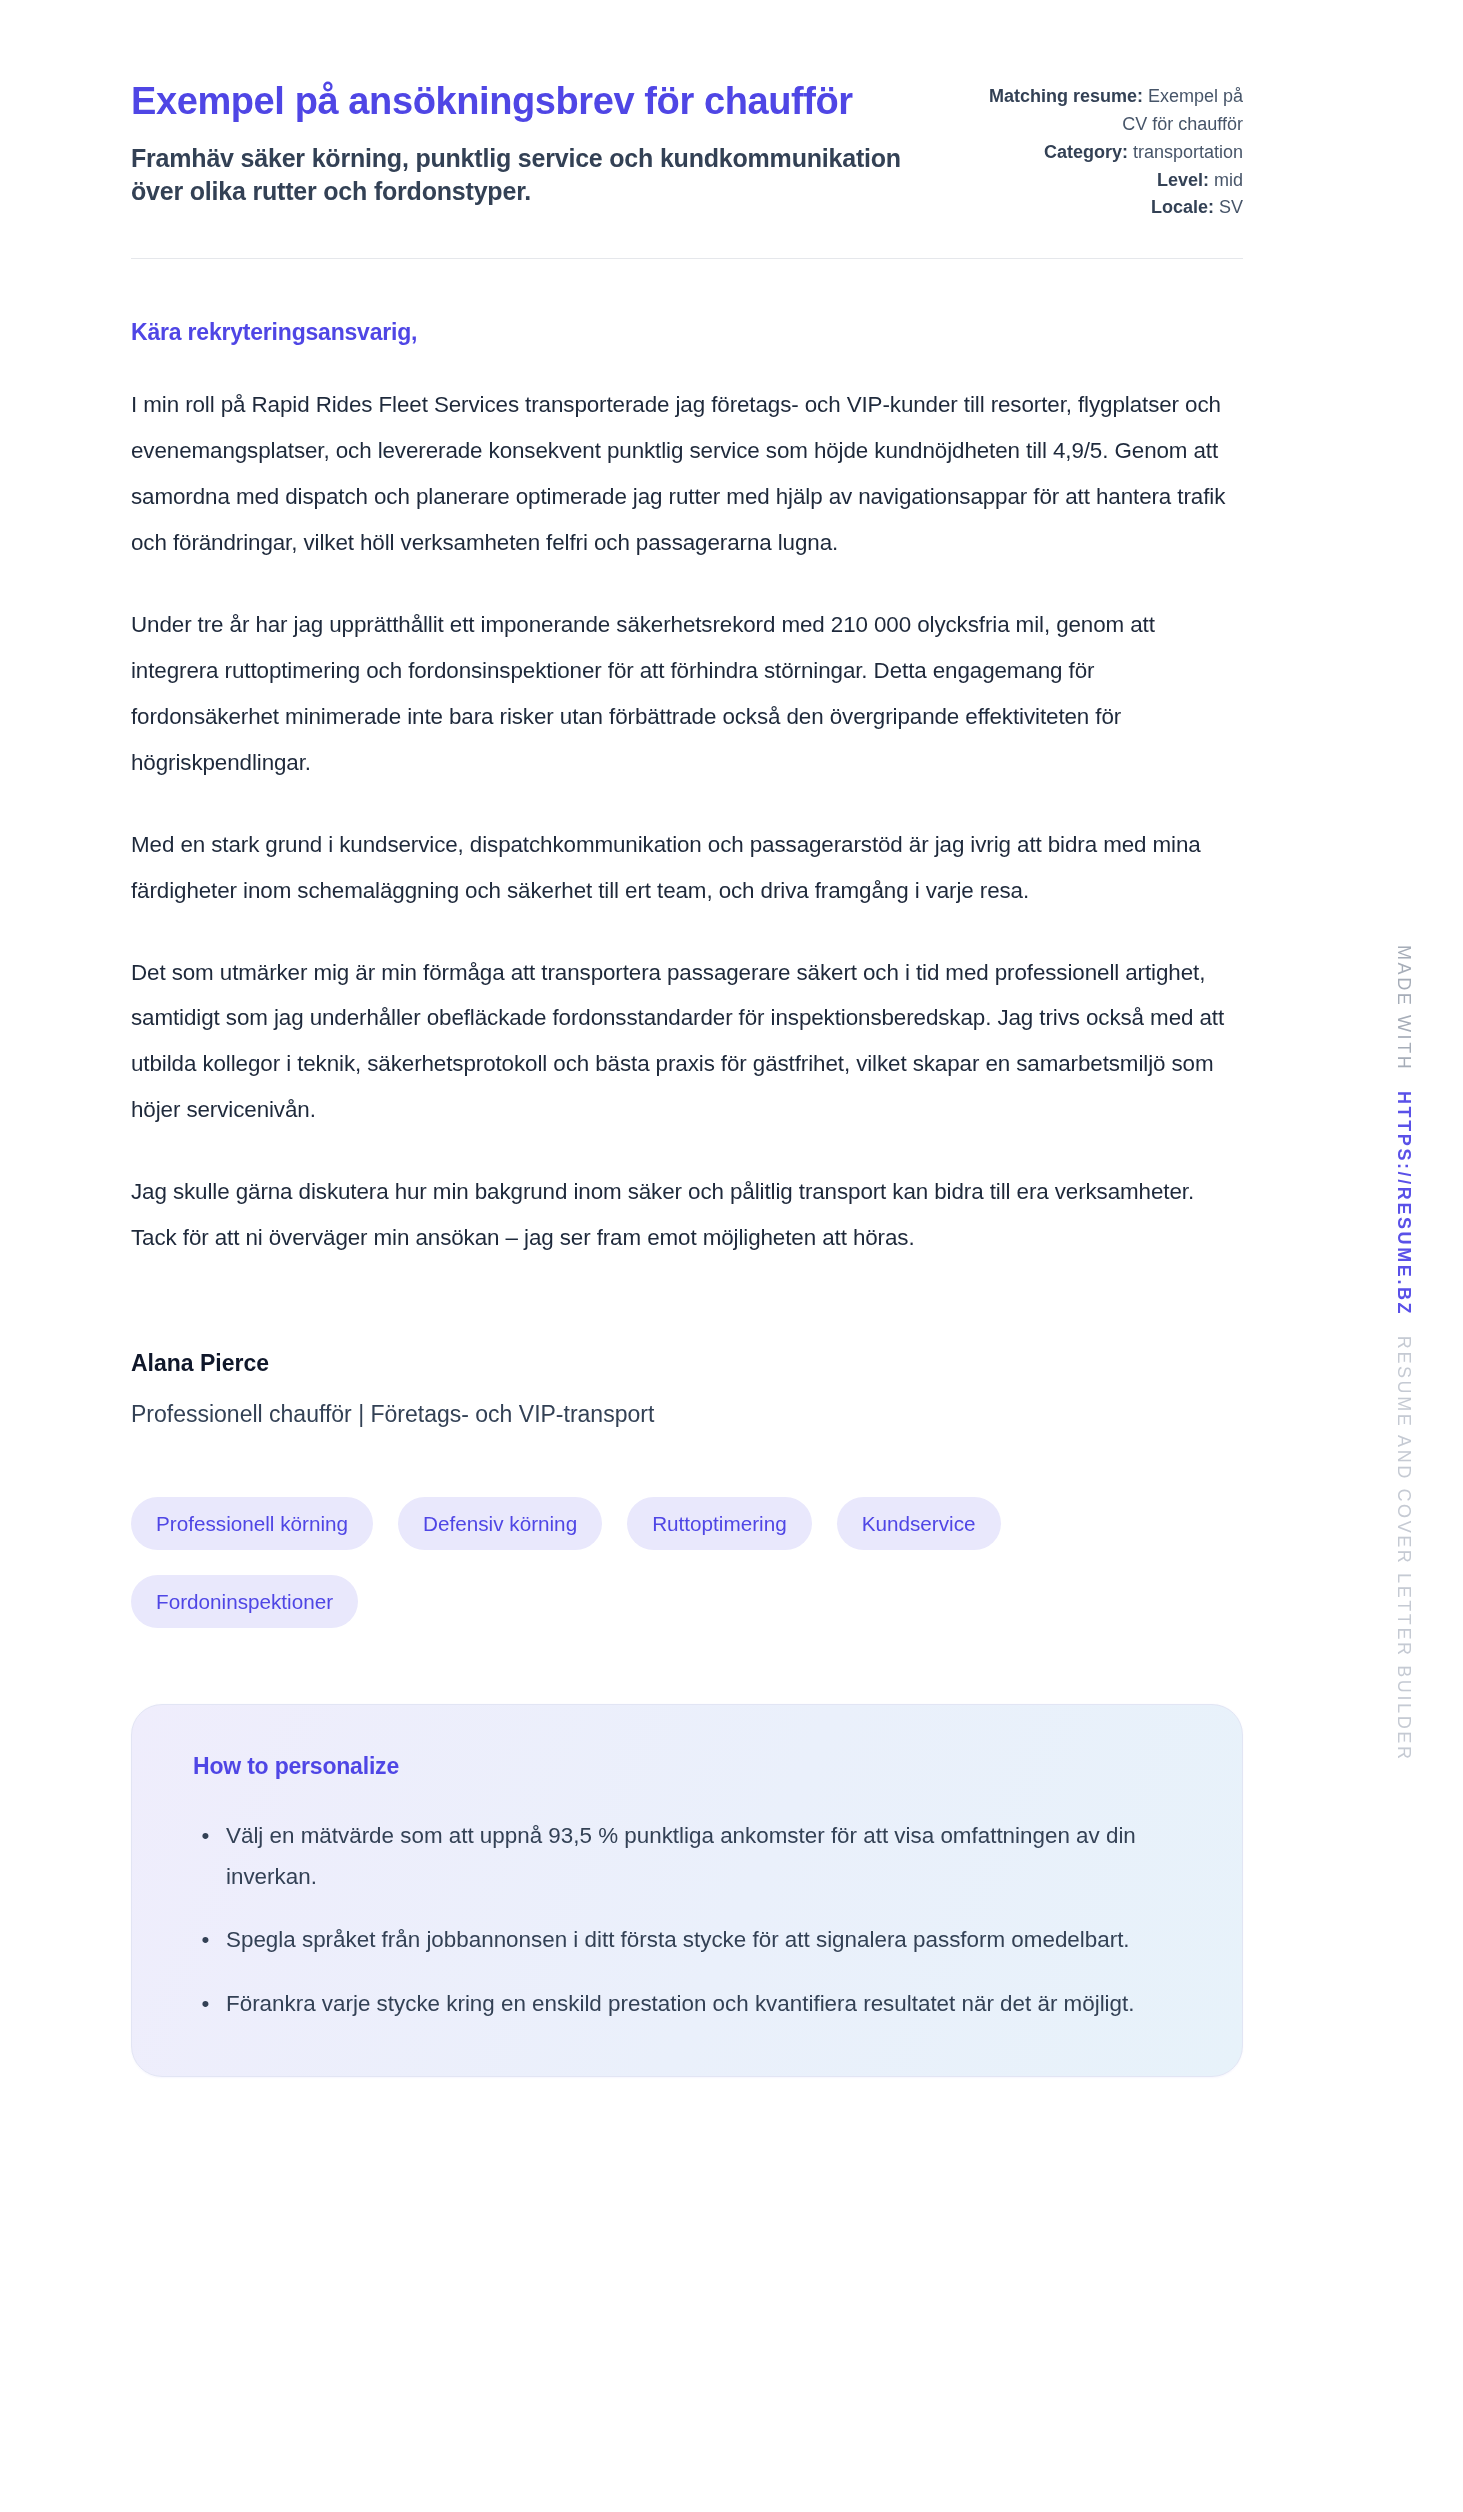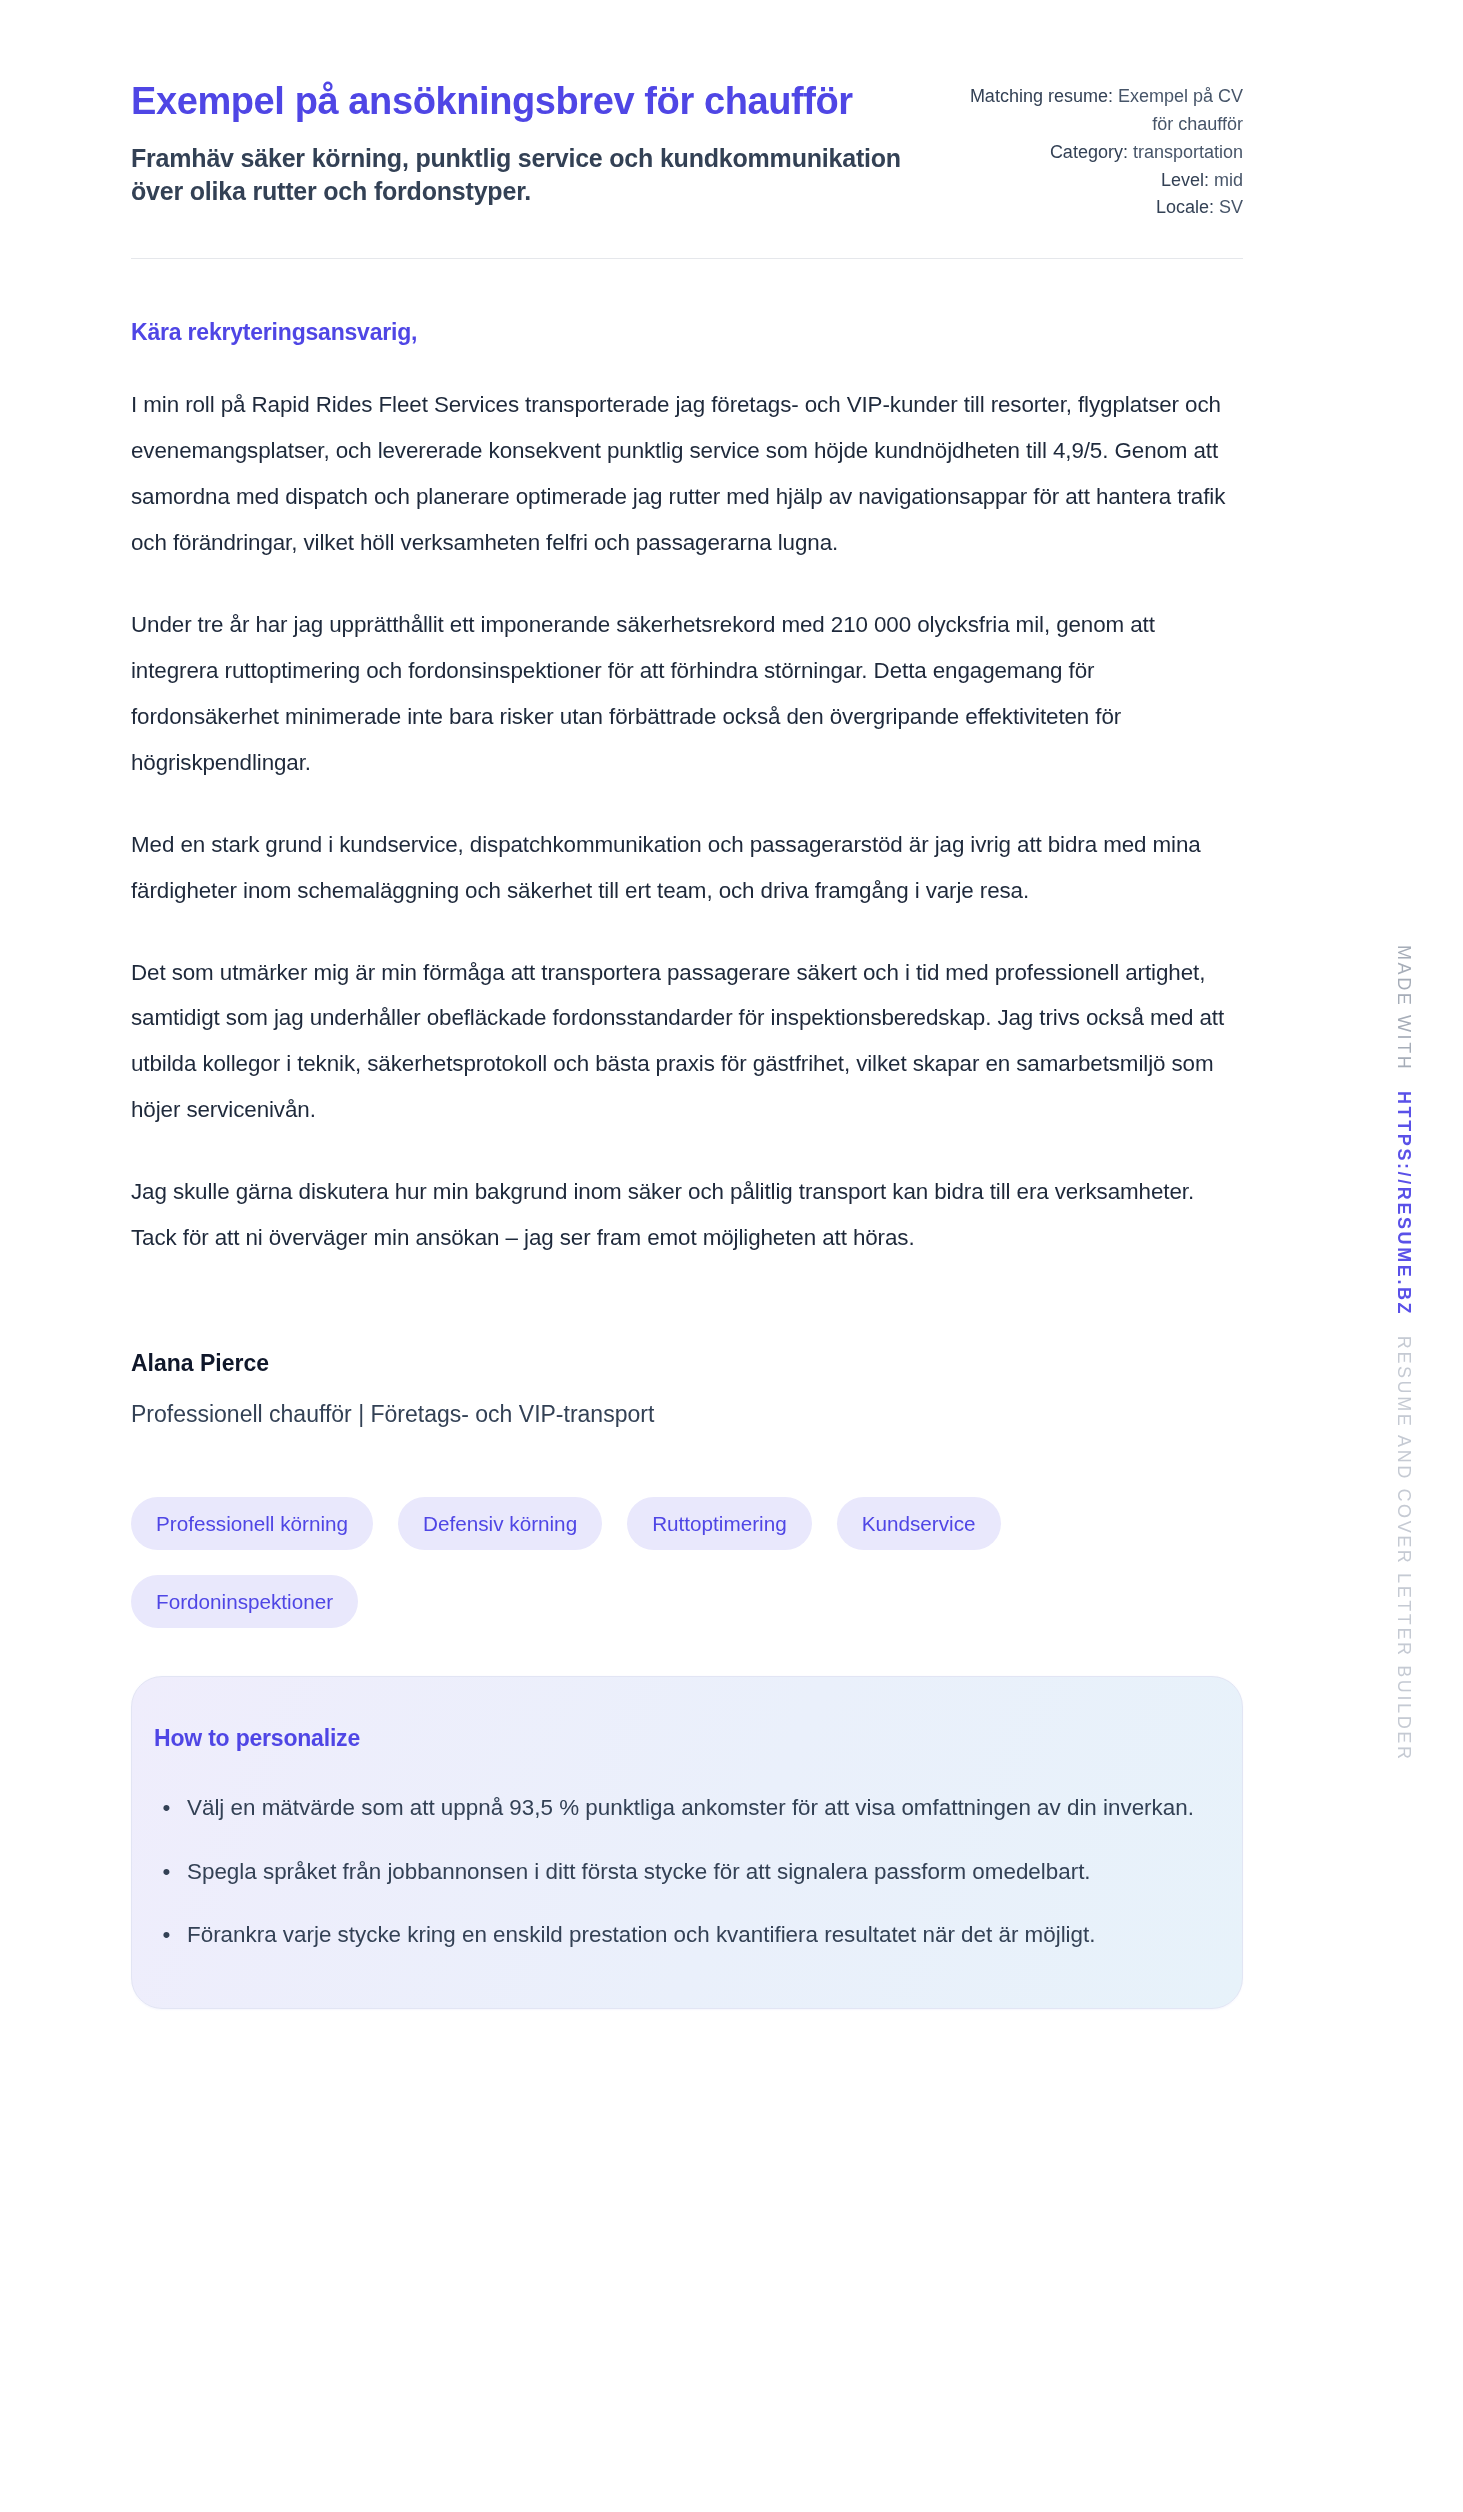--- a/index.html
+++ b/index.html
@@ -37,21 +37,21 @@
   }
   .meta {
     width: 284px;
     flex: 0 0 284px;
     text-align: right;
     font-size: 18px;
     line-height: 1.55;
     color: #475569;
     padding-top: 6.9px;
   }
-  .meta .lbl { font-weight: normal; color: #334155; }
+  .meta .lbl { font-weight: bold; color: #334155; }
   .divider {
     margin-top: 36px;
     border: none;
     border-top: 1.7px solid #e5e7eb;
     height: 0;
     width: 100%;
   }
   
   .letter { margin-top: 60px; max-width: 1205px; }
   .greeting {
@@ -77,25 +77,25 @@
     background: #e9e8fc;
     color: #4f46e5;
     font-size: 20.7px;
     font-weight: 500;
     padding: 14.6px 25px;
     border-radius: 27.6px;
     white-space: nowrap;
   }
   
   .personalize {
-    margin-top: 48px;
+    margin-top: 76px;
     border-radius: 31px;
     border: 0.9px solid #e2e5f4;
     background: linear-gradient(115deg, #efedfc 0%, #eaf0fb 55%, #e7f2fa 100%);
-    padding: 48px 48px 52px 22px;
+    padding: 48px 48px 52px 61px;
     max-width: 1204px;
     box-shadow: 0 0.9px 1.7px rgba(99,102,241,0.06);
   }
   .personalize-heading {
     color: #4f46e5;
     font-size: 23px;
     font-weight: bold;
     letter-spacing: -0.2px;
   }
   .personalize ul {

